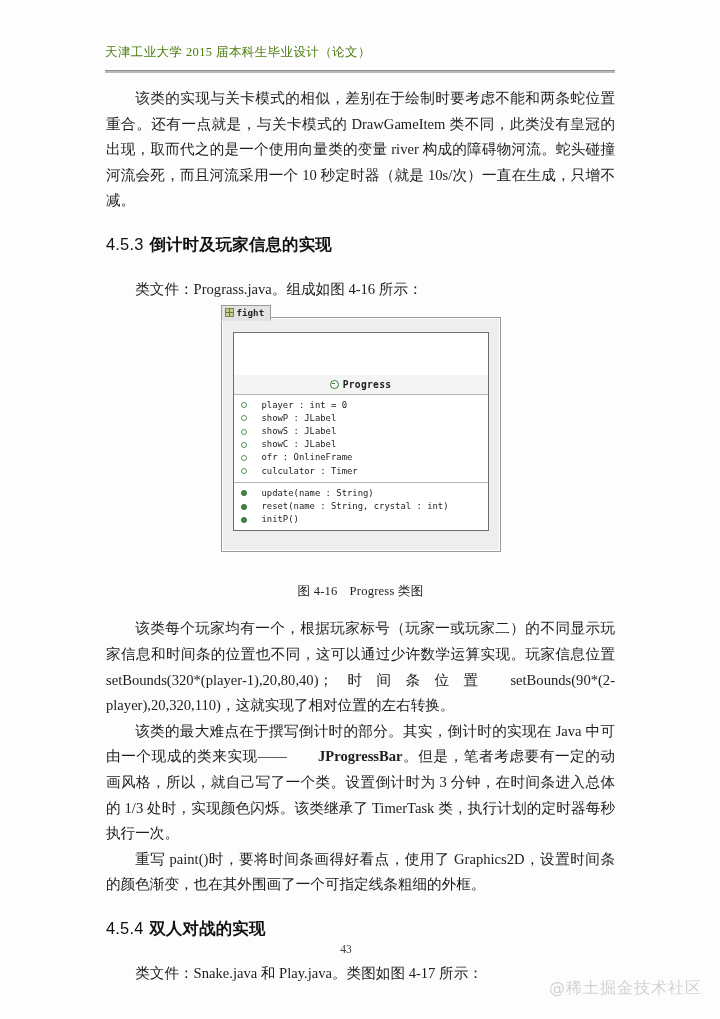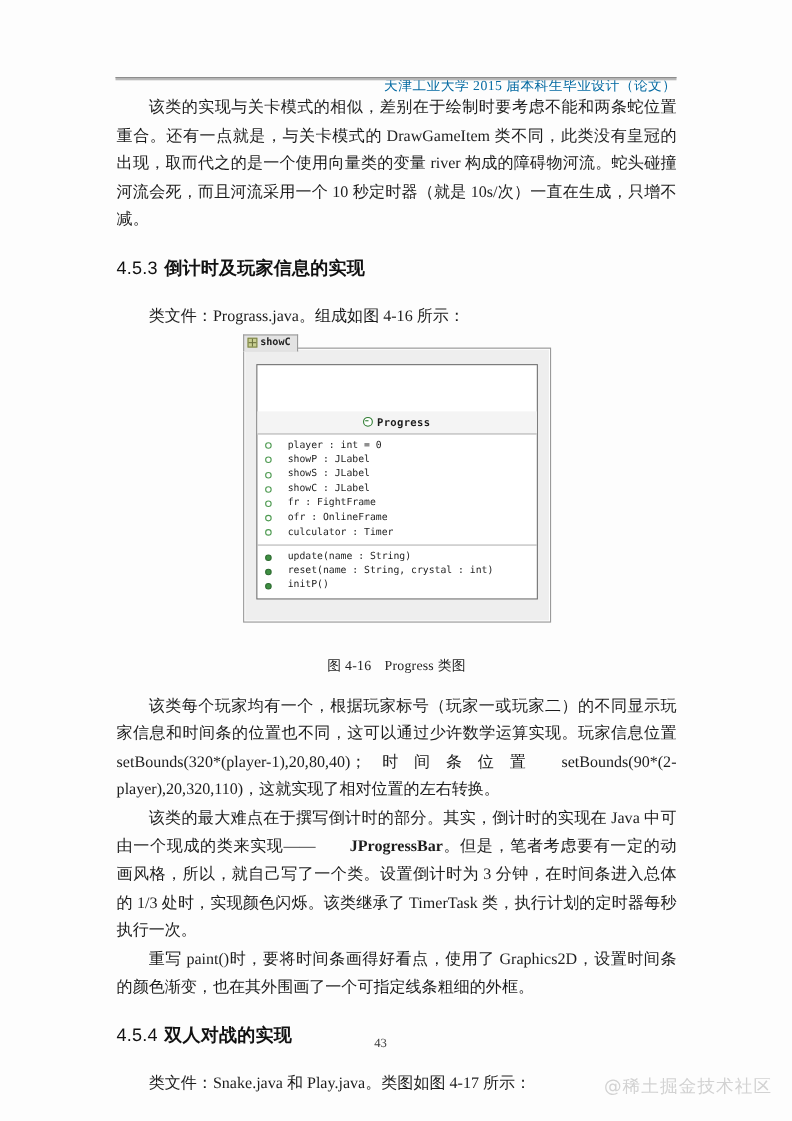--- a/index.html
+++ b/index.html
@@ -23,26 +23,25 @@
     height: 1019px;
     background: #fdfdfd;
   }
 
   
   .header {
     position: absolute;
     left: 105px;
     top: 44px;
     width: 510px;
-    text-align: right;
+    text-align: left;
     font-size: 12.5px;
-    color: #0369a1;
+    color: #4d7c0f;
     letter-spacing: 0.4px;
     white-space: nowrap;
-    margin-top: 26px;
   }
   .header-rule {
     position: absolute;
     left: 105px;
     top: 70px;
     width: 510px;
     height: 2px;
     background: #b9b9b9;
     border-top: 1px solid #8d8d8d;
   }
@@ -251,21 +250,21 @@
     <div class="spacer-sm"></div>
 
     <p class="body">类文件：Prograss.java。组成如图 4-16 所示：</p>
 
     <div class="figure-wrap">
 
       <div class="uml-outer">
 
         <div class="uml-tab">
           <span class="pkg-icon"></span>
-          <span>showC</span>
+          <span>fight</span>
         </div>
 
         <div class="uml-inner-pad">
           <div class="uml-class">
 
             <div class="uml-title">
               <span class="class-icon"></span><span>Progress</span>
             </div>
 
             <div class="uml-compartment">
@@ -277,24 +276,20 @@
                 <span class="vis prot"></span>
                 <span>showP : JLabel</span>
               </div>
               <div class="member">
                 <span class="vis prot"></span>
                 <span>showS : JLabel</span>
               </div>
               <div class="member">
                 <span class="vis prot"></span>
                 <span>showC : JLabel</span>
-              </div>
-              <div class="member">
-                <span class="vis prot"></span>
-                <span>fr : FightFrame</span>
               </div>
               <div class="member">
                 <span class="vis prot"></span>
                 <span>ofr : OnlineFrame</span>
               </div>
               <div class="member">
                 <span class="vis prot"></span>
                 <span>culculator : Timer</span>
               </div>
             </div>

